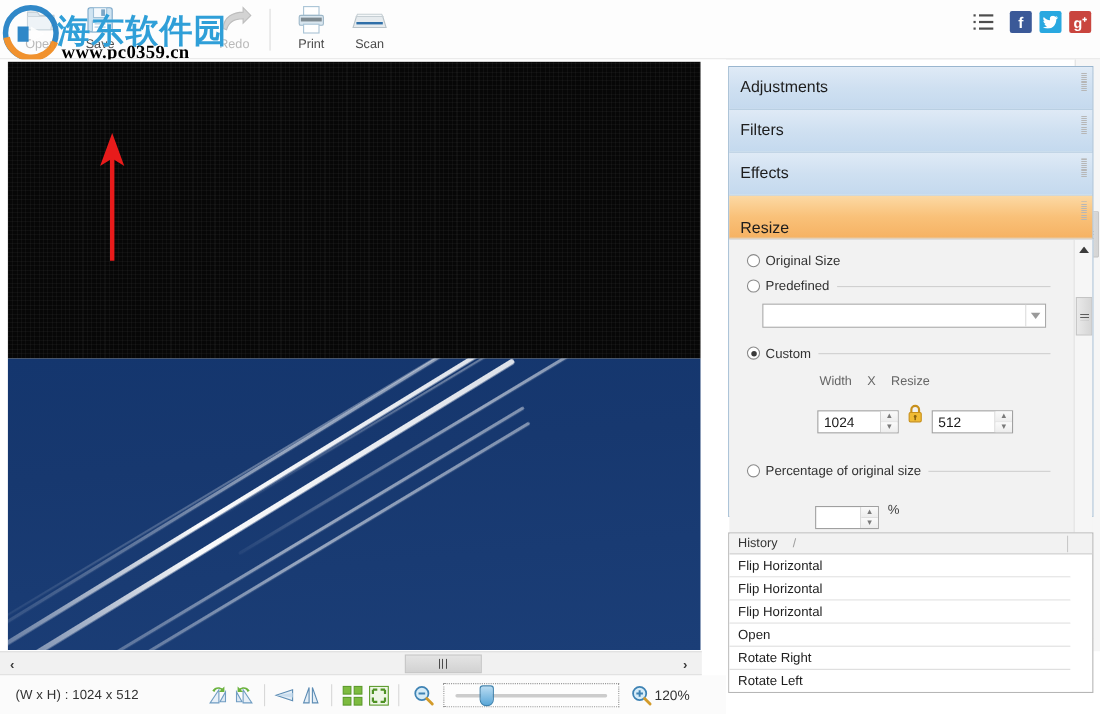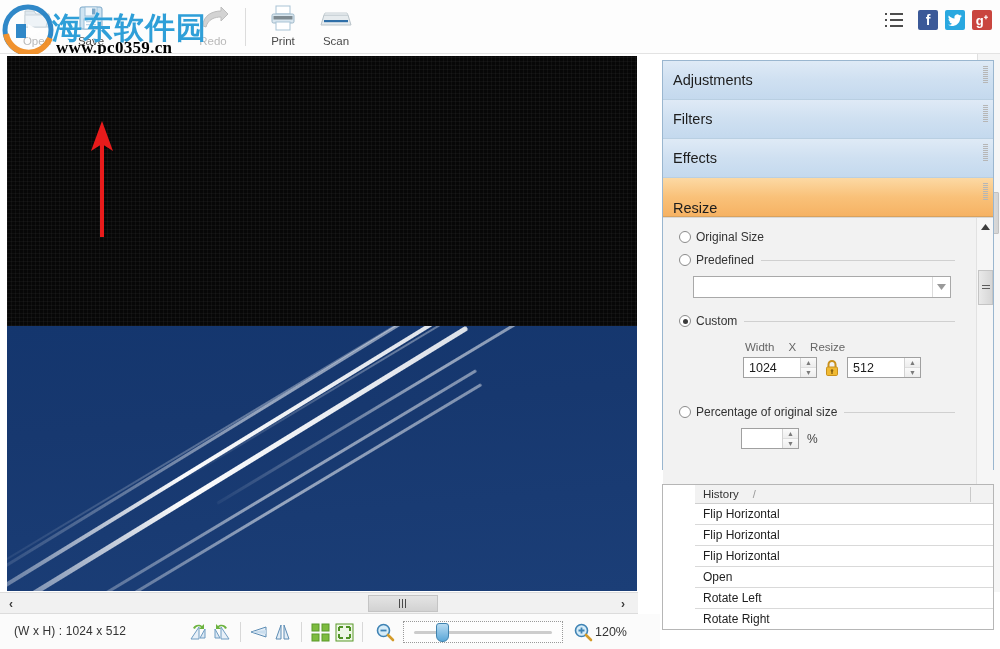--- a/index.html
+++ b/index.html
@@ -157,41 +157,41 @@
     border: 1px solid #a9a9a9; display:flex; align-items:center; justify-content:flex-end;
     cursor: pointer;
   }
   #predef-select .arr { width: 18px; height: 20px; display:flex; align-items:center; justify-content:center;
     border-left: 1px solid #dcdcdc; font-size: 8px; color:#8a8a8a; }
 
   #size-block { margin-top: 13px; }
   #size-labels { display:flex; font-size: 11.5px; color:#666; padding-left: 66px; gap: 14px; }
   #size-inputs { display:flex; align-items:center; margin-top: 4px; padding-left: 64px; }
   .spin { width: 74px; height: 21px; border: 1px solid #a0a0a0; background: #fff;
-    display:flex; align-items:center; }
+    display:flex; align-items:center;margin-top:16px; }
   .spin .val { flex:1; padding-left: 5px; font-size: 12.5px; color:#1a1a1a; }
   .spin .btns { width: 16px; height: 19px; border-left: 1px solid #d2d2d2; display:flex; flex-direction:column; }
   .spin .btns span { flex:1; display:flex; align-items:center; justify-content:center;
     font-size:7px; color:#7a7a7a; background: linear-gradient(180deg,#fafafa,#ededed); cursor:pointer; }
   .spin .btns span:first-child { border-bottom: 1px solid #dedede; }
   #lock { width: 16px; height: 18px; margin: 0 7px; position: relative; cursor:pointer; }
 
   #pct-row { display:flex; align-items:center; margin-top: 6px; padding-left: 62px; }
   #pct-sign { margin-left: 8px; font-size: 12px; color:#444; }
 
   #acc-scroll { position:absolute; right: 0; top: 0; width: 17px; height: 302px; background:#f6f6f6; border-left:1px solid #e2e2e2; }
   #acc-scroll .a { width:17px; height:18px; display:flex; align-items:center; justify-content:center; font-size:9px; color:#555; cursor:pointer;}
   #acc-thumb { position:absolute; left:1px; top: 52px; width:15px; height: 35px;
     background: linear-gradient(90deg,#e9e9e9,#d6d6d6); border:1px solid #c4c4c4;
     display:flex; align-items:center; justify-content:center; cursor:pointer; }
   #acc-thumb .g { width:8px; height:6px; background: repeating-linear-gradient(180deg,#5c5c5c 0,#5c5c5c 1px,transparent 1px,transparent 3px); }
 
   
   #history { position: absolute; left: 662px; top: 484px; width: 332px; height: 146px;
-    border: 1px solid #b6b6b6; background: #fff; overflow: hidden; padding-left: 32px; }
+    border: 1px solid #b6b6b6; background: #fff; overflow: hidden; }
   #hist-head { height: 19px; background: #f2f2f2; border-bottom: 1px solid #cfcfcf;
     display:flex; align-items:center; padding-left: 8px; position: relative; }
   #hist-head .t { font-size: 11.5px; color:#333; }
   #hist-head .slash { font-size: 11px; color:#9a9a9a; margin-left: 14px; }
   #hist-head .col { position:absolute; right: 22px; top: 2px; width:1px; height: 15px; background:#c9c9c9; }
   .hist-row { height: 21px; border-bottom: 1px solid #d9d9d9; display:flex; align-items:center;
     padding-left: 8px; font-size: 12px; color:#1e1e1e; background:#fff; cursor:pointer; }
   #hist-list { width: 310px; }
 
   
@@ -547,18 +547,18 @@
     <div id="hist-head">
       <span class="t">History</span>
       <span class="slash">/</span>
       <span class="col"></span>
     </div>
     <div id="hist-list">
       <div class="hist-row">Flip Horizontal</div>
       <div class="hist-row">Flip Horizontal</div>
       <div class="hist-row">Flip Horizontal</div>
       <div class="hist-row">Open</div>
+      <div class="hist-row">Rotate Right</div>
       <div class="hist-row">Rotate Left</div>
-      <div class="hist-row">Rotate Right</div>
     </div>
   </div>
 
 </div>
 
 </body></html>

